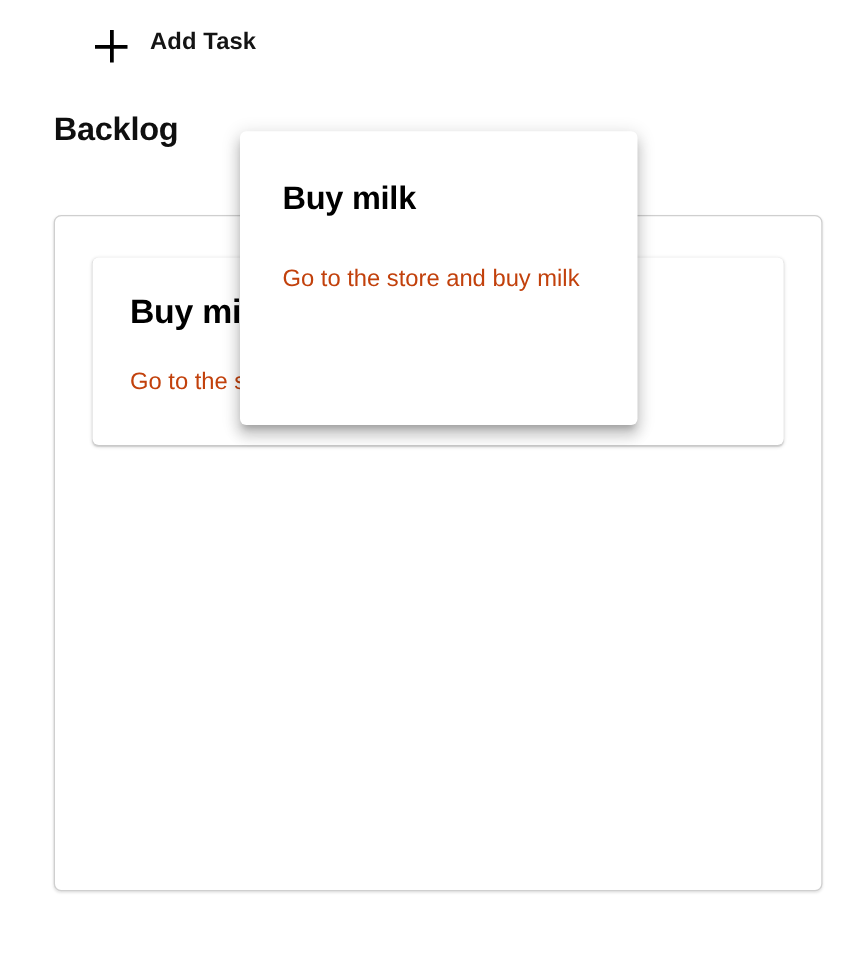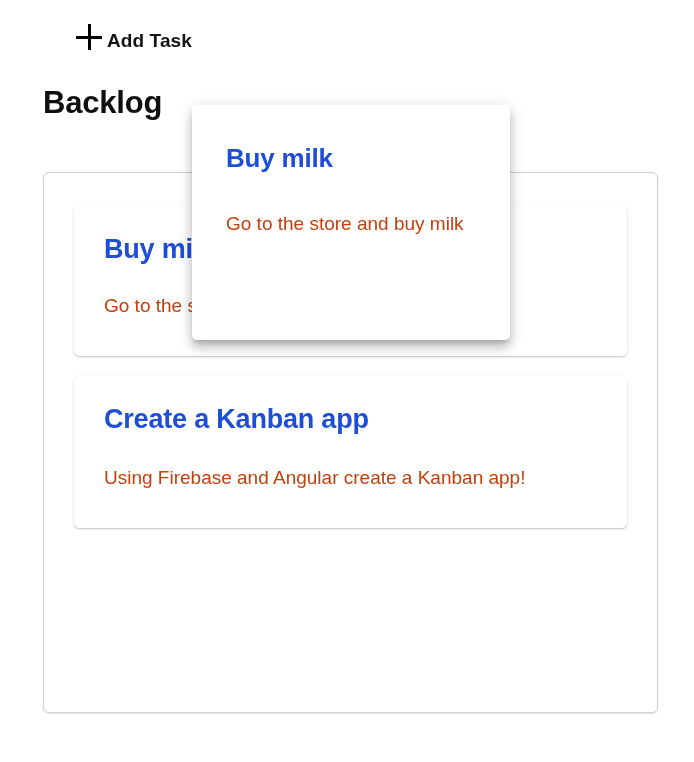--- a/index.html
+++ b/index.html
@@ -15,22 +15,22 @@
     font-family: "Liberation Sans", sans-serif;
     -webkit-font-smoothing: antialiased;
   }
 
   
   .add-task-btn {
     position: absolute;
     left: 66px;
     top: 18px;
     display: flex;
-    align-items: flex-end;
-    gap: 5px;
+    align-items: flex-start;
+    gap: 18px;
     background: transparent;
     border: none;
     padding: 6px 10px;
     cursor: pointer;
     color: #141414;
   }
   .plus-icon {
     width: 26px;
     height: 26px;
     position: relative;
@@ -63,21 +63,21 @@
     color: #141414;
     white-space: nowrap;
   }
 
   
   .column-title {
     position: absolute;
     left: 43px;
     top: 84px;
     margin: 0;
-    font-size: 31px;
+    font-size: 26px;
     font-weight: bold;
     line-height: 38px;
     color: #0f0f0f;
     letter-spacing: -0.2px;
   }
 
   
   .column-list {
     position: absolute;
     left: 43px;
@@ -102,21 +102,21 @@
     cursor: move;
   }
   .task-card + .task-card {
     margin-top: 20px;
   }
   .card-title {
     margin: 0;
     font-size: 27px;
     font-weight: bold;
     line-height: 34px;
-    color: #1d4ed8;
+    color: #000000;
     letter-spacing: -0.2px;
   }
   .card-desc {
     margin: 22px 0 0 0;
     font-size: 19px;
     font-weight: normal;
     line-height: 40px;
     color: #c2410c;
   }
   .card-first .card-desc { margin-top: 20px; }
@@ -157,23 +157,19 @@
 
 <h2 class="column-title">Backlog</h2>
 
 <div class="column-list">
 
   <div class="task-card card-first">
     <h3 class="card-title">Buy milk</h3>
     <p class="card-desc">Go to the store and buy milk</p>
   </div>
 
-  <div class="task-card">
-    <h3 class="card-title">Create a Kanban app</h3>
-    <p class="card-desc">Using Firebase and Angular create a Kanban app!</p>
-  </div>
 
 </div>
 
 <div class="drag-preview">
   <h3 class="card-title">Buy milk</h3>
   <p class="card-desc">Go to the store and buy milk</p>
 </div>
 
 </body></html>

